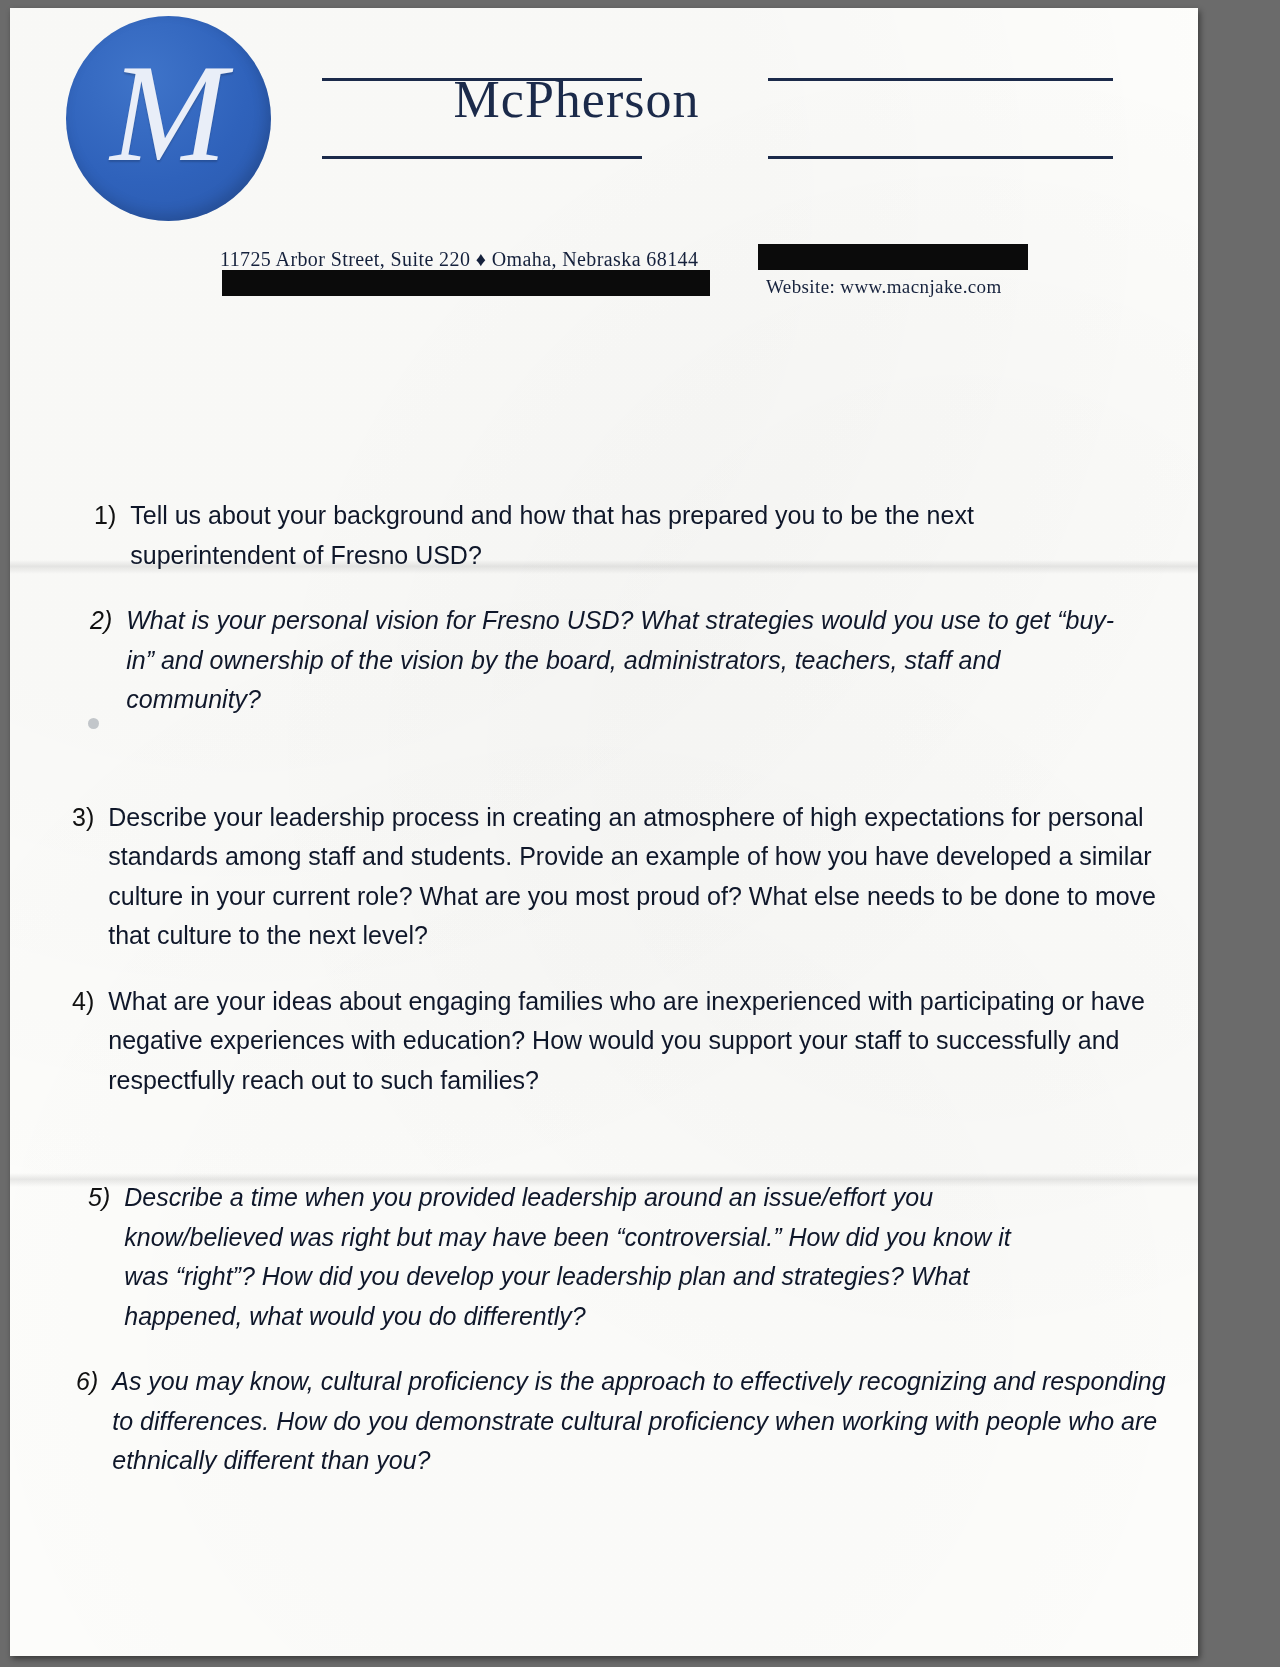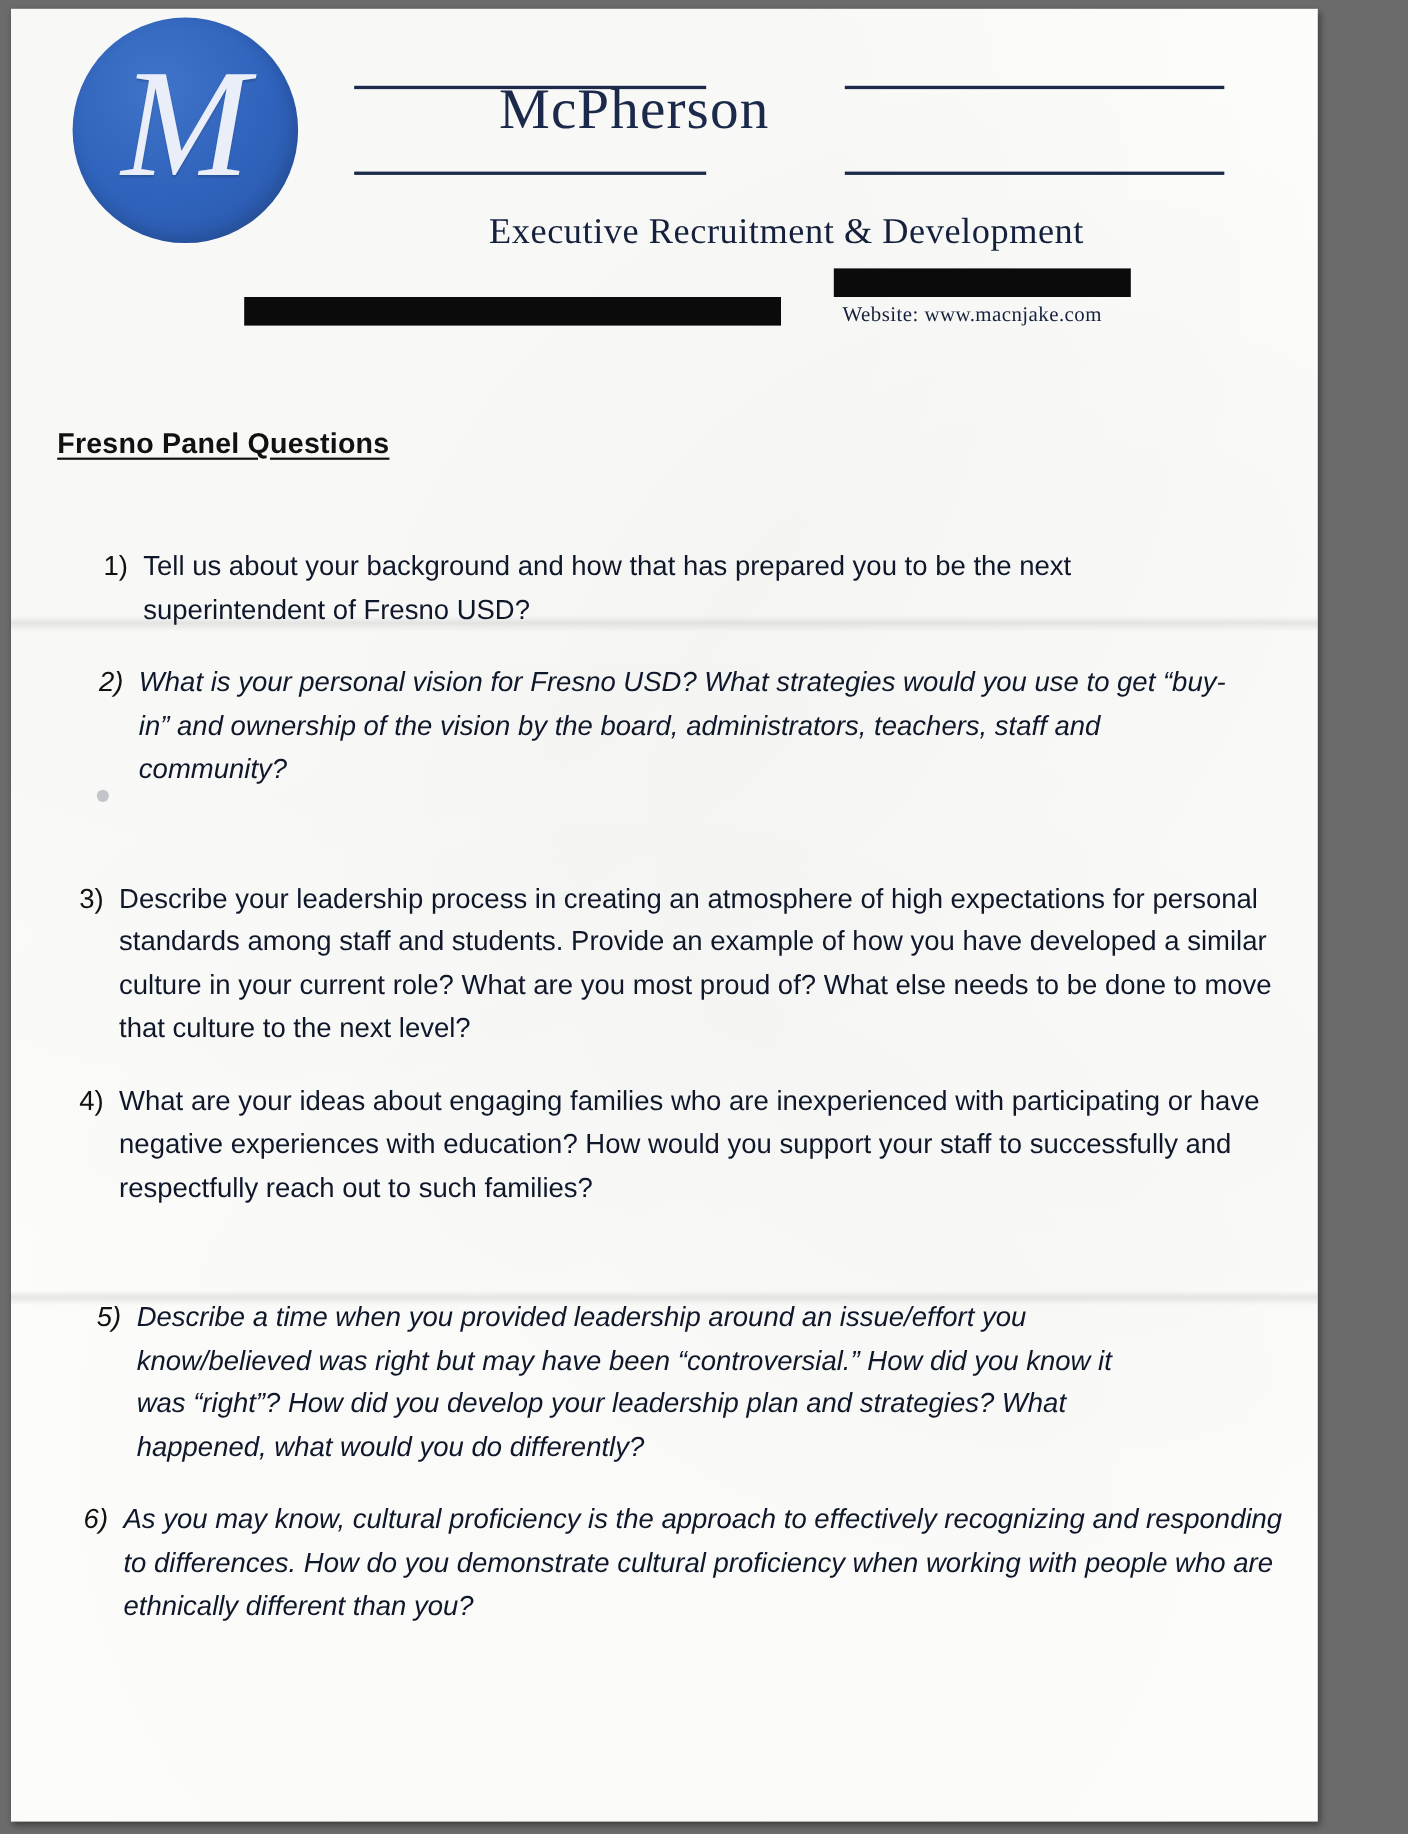--- a/index.html
+++ b/index.html
@@ -238,28 +238,27 @@
       <div class="rule left-top"></div>
       <div class="rule left-bot"></div>
       <div class="rule right-top"></div>
       <div class="rule right-bot"></div>
 
       <div class="firm-line">
         <span class="firm-name" style="margin-right:300px;margin-left:23px;">McPherson</span>
       </div>
 
 
-      <div class="tagline">Executive Recruitment &amp; Development</div>
-
+
+      <div class="address-line">11725 Arbor Street, Suite 220 ♦ Omaha, Nebraska 68144</div>
       <div class="redaction r1"></div>
       <div class="redaction r2"></div>
       <div class="website-line">Website: www.macnjake.com</div>
     </div>
 
-    <div class="doc-title">Fresno Panel Questions</div>
 
     <div class="questions">
 
       <div class="q q1">
         <span class="num">1)</span>
         <span class="txt">Tell us about your background and how that has prepared you to be the next superintendent of Fresno USD?</span>
       </div>
 
       <div class="q q2 italic">
         <span class="num">2)</span>

